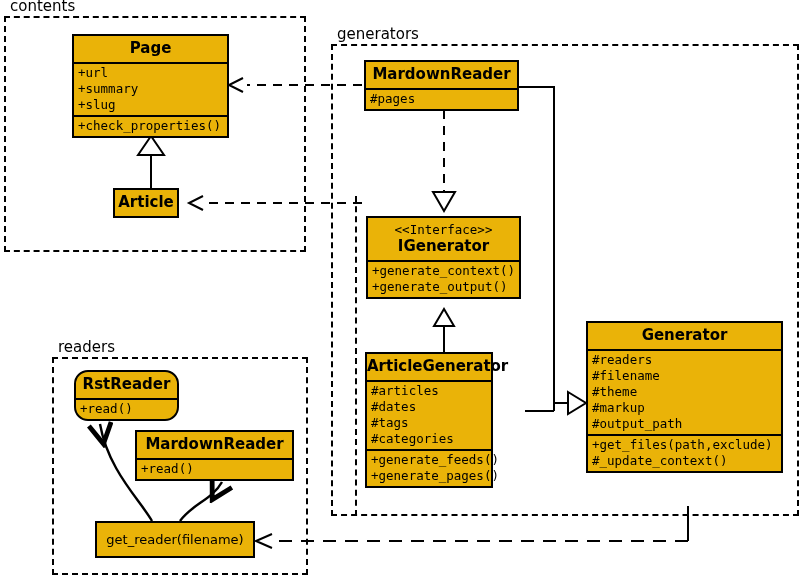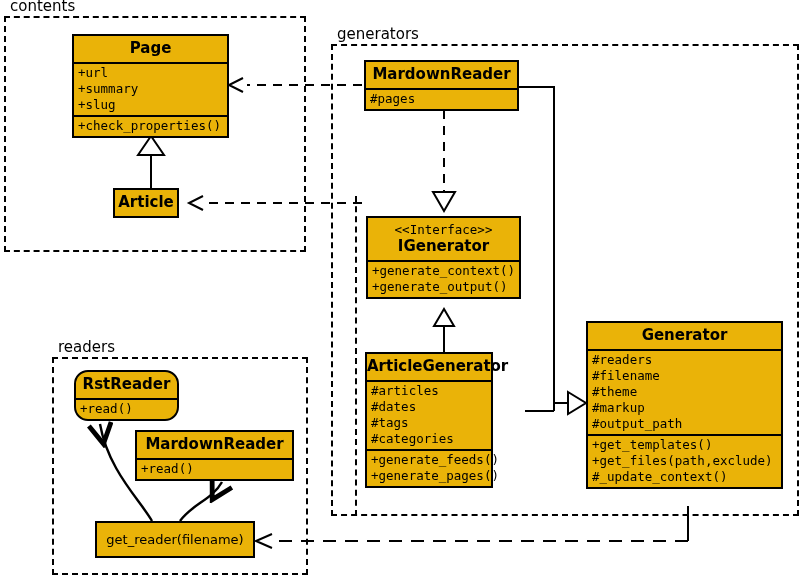--- a/index.html
+++ b/index.html
@@ -160,21 +160,20 @@
   <div class="cls" style="left:586px;top:321px;width:197px;">
     <div class="hdr">Generator</div>
     <div class="sep comp">
       <div>#readers</div>
       <div>#filename</div>
       <div>#theme</div>
       <div>#markup</div>
       <div>#output_path</div>
     </div>
     <div class="sep comp">
-      <div>+get_templates()</div>
       <div>+get_files(path,exclude)</div>
       <div>#_update_context()</div>
     </div>
   </div>
 
   <div class="cls" style="left:74px;top:370px;width:105px;border-radius:14px;">
     <div class="hdr">RstReader</div>
     <div class="sep comp">
       <div>+read()</div>
     </div>

